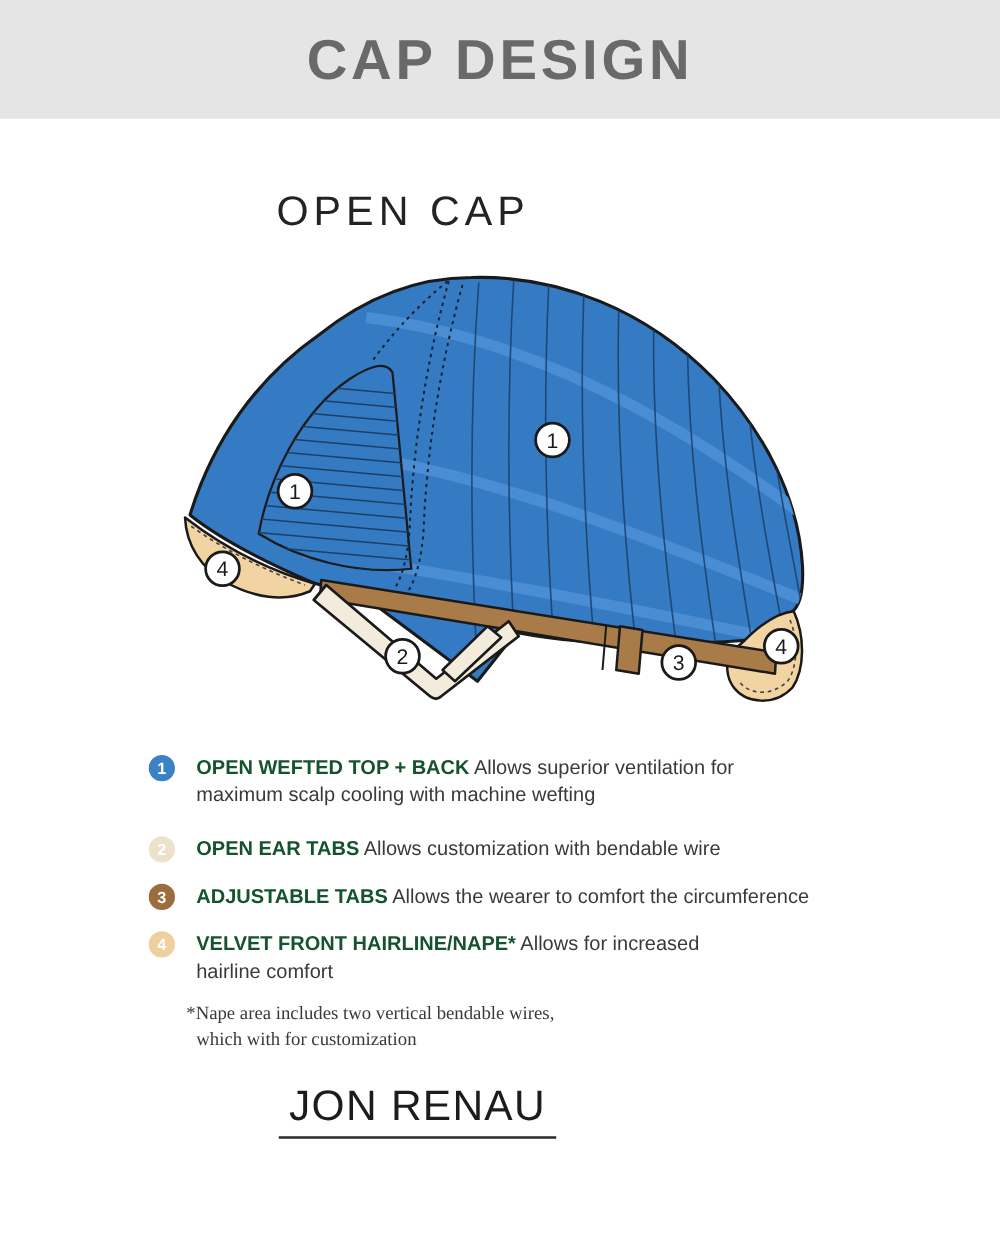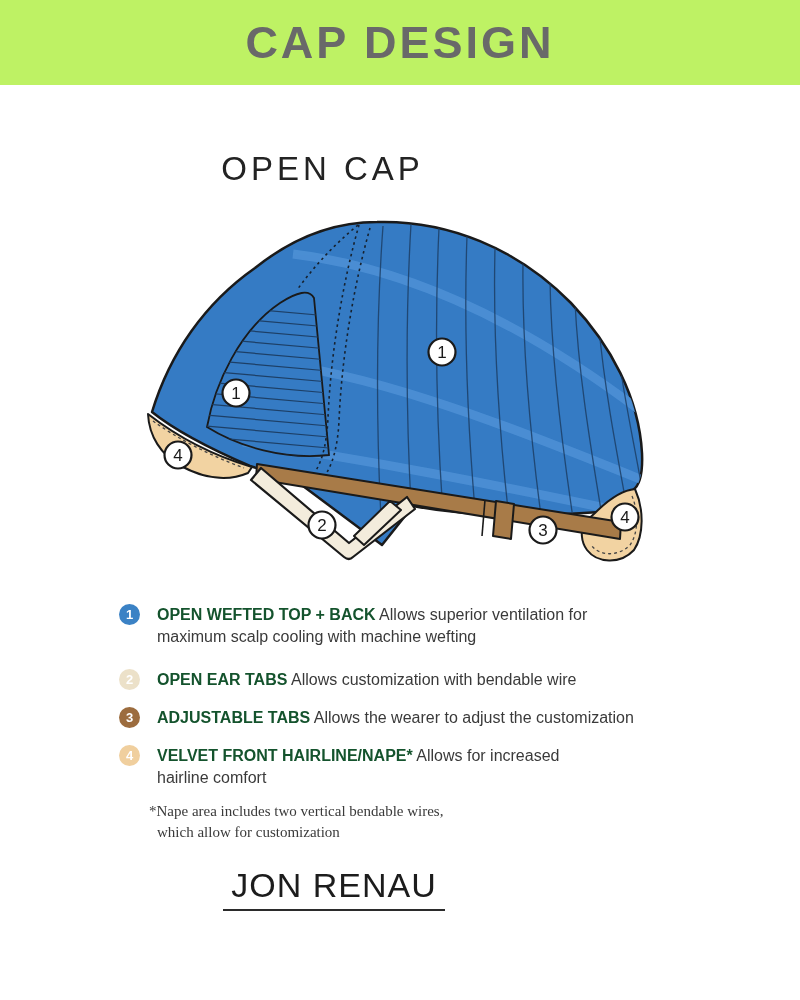--- a/index.html
+++ b/index.html
@@ -1,20 +1,20 @@
 <!DOCTYPE html>
 <html><head>
 <meta charset="utf-8">
 <style>
   * { margin:0; padding:0; box-sizing:border-box; }
   body { width:800px; height:1000px; background:#ffffff; font-family:"Liberation Sans", sans-serif; position:relative; overflow:hidden; }
   .page { position:absolute; inset:0; }
 
   
-  .header-bar { position:absolute; left:0; top:0; width:800px; height:85px; background:#bef264; display:flex; align-items:center; justify-content:center; }
+  .header-bar { position:absolute; left:0; top:0; width:800px; height:95px; background:#e5e5e5; display:flex; align-items:center; justify-content:center; }
   .header-bar h1 { font-size:45px; font-weight:bold; letter-spacing:3px; color:#696969; }
 
   
   .subtitle { position:absolute; left:0; top:150px; width:645px; text-align:center; font-size:33px; font-weight:400; letter-spacing:4px; color:#232323; }
 
   
   .diagram { position:absolute; left:145px; top:218px; width:520px; height:365px; }
 
   
   .legend { position:absolute; left:119px; top:604px; width:556px; color:#333333; }
@@ -151,31 +151,31 @@
       <p class="legend-text"><b>OPEN WEFTED TOP + BACK</b> <span>Allows superior ventilation for</span><span class="line2">maximum scalp cooling with machine wefting</span></p>
     </div>
 
     <div class="legend-item li-2">
       <span class="badge badge-2">2</span>
       <p class="legend-text"><b>OPEN EAR TABS</b> <span>Allows customization with bendable wire</span><span class="line2"></span></p>
     </div>
 
     <div class="legend-item li-3">
       <span class="badge badge-3">3</span>
-      <p class="legend-text"><b>ADJUSTABLE TABS</b> <span>Allows the wearer to adjust the customization</span><span class="line2"></span></p>
+      <p class="legend-text"><b>ADJUSTABLE TABS</b> <span>Allows the wearer to comfort the circumference</span><span class="line2"></span></p>
     </div>
 
     <div class="legend-item li-4">
       <span class="badge badge-4">4</span>
       <p class="legend-text"><b>VELVET FRONT HAIRLINE/NAPE*</b> <span>Allows for increased</span><span class="line2">hairline comfort</span></p>
     </div>
 
     <div class="footnote">
       <span class="fn1">*Nape area includes two vertical bendable wires,</span>
-      <span class="fn2">which allow for customization</span>
+      <span class="fn2">which with for customization</span>
     </div>
 
   </section>
 
   <footer class="brand">
     <div class="b1">JON RENAU</div>
     <div class="rule"></div>
   </footer>
 
 </div>

